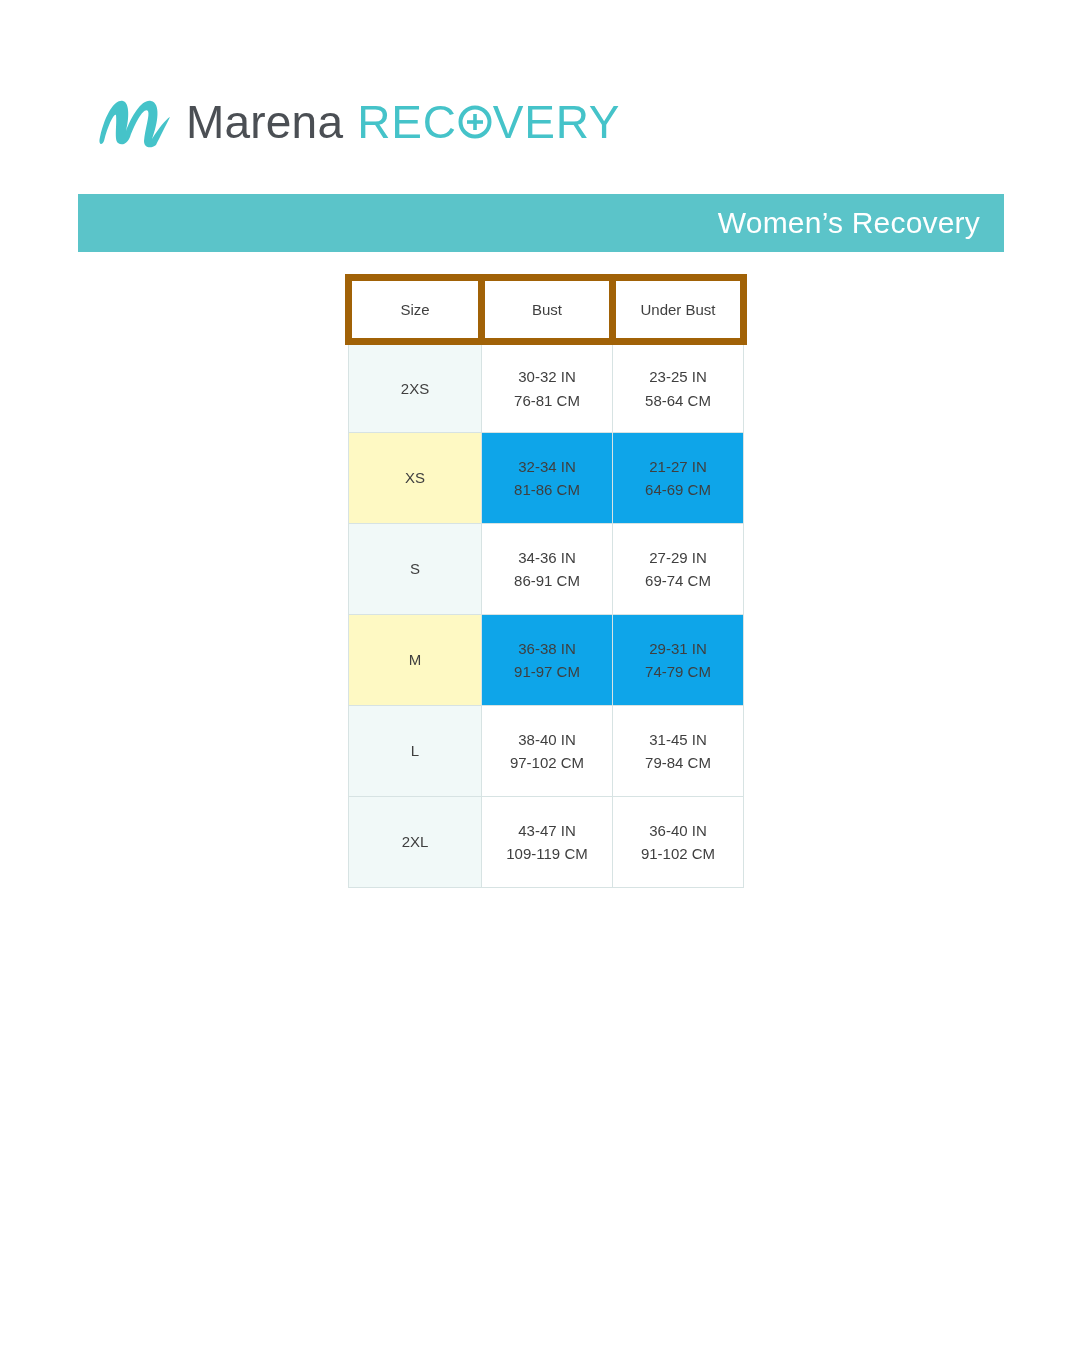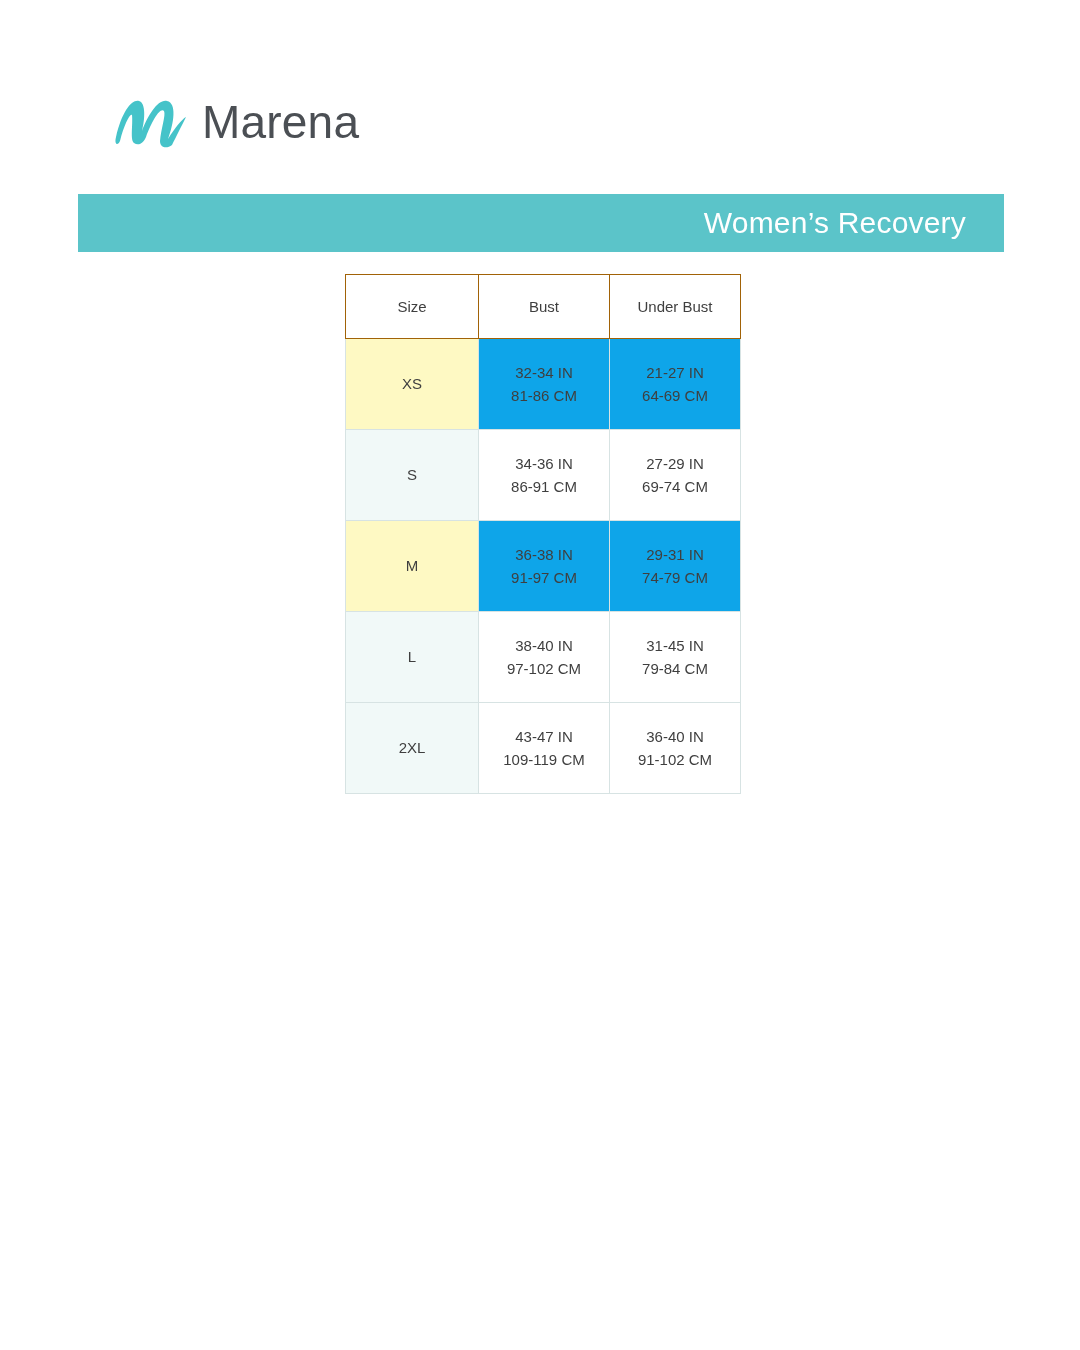--- a/index.html
+++ b/index.html
@@ -15,21 +15,21 @@
     position: relative;
     width: 1080px;
     height: 1350px;
     background: #ffffff;
     overflow: hidden;
   }
 
   
   .logo-row {
     position: absolute;
-    left: 112px;
+    left: 96px;
     top: 86px;
     display: flex;
     align-items: center;
     height: 72px;
   }
   .logo-mark {
     width: 76px;
     height: 58px;
     margin-right: 14px;
     display: block;
@@ -70,21 +70,21 @@
     height: 58px;
     background: #5bc4c9;
     display: flex;
     align-items: center;
     justify-content: flex-end;
   }
   .banner-title {
     color: #ffffff;
     font-size: 30px;
     font-weight: 400;
-    padding-right: 38px;
+    padding-right: 24px;
     letter-spacing: 0.2px;
   }
 
   
   .size-table {
     position: absolute;
     left: 345px;
     top: 274px;
     width: 395px;
     border-collapse: collapse;
@@ -93,21 +93,21 @@
   .size-table col.c1 { width: 133px; }
   .size-table col.c2 { width: 131px; }
   .size-table col.c3 { width: 131px; }
 
   .size-table th {
     height: 64px;
     font-size: 15px;
     font-weight: 400;
     color: #3f3f3f;
     background: #ffffff;
-    border: 1px solid #a16207;
+    border: 7px solid #a16207;
     text-align: center;
     vertical-align: middle;
   }
   .size-table td {
     height: 91px;
     font-size: 15px;
     color: #3f3f3f;
     border: 1px solid #d7e3e3;
     text-align: center;
     vertical-align: middle;
@@ -130,40 +130,62 @@
 
 <div class="page">
 
   <div class="logo-row">
     <span class="logo-mark">
       <svg class="logo-mark" viewBox="0 0 76 58" xmlns="http://www.w3.org/2000/svg" aria-hidden="true">
         <path d="M4 44 C10 18, 20 6, 27 8 C34 10, 33 26, 30 38 C36 22, 46 6, 55 8 C65 10, 62 30, 56 46 C62 36, 70 26, 74 24 C70 32, 64 44, 60 52 C55 56, 48 55, 48 48 C49 36, 54 22, 52 18 C48 14, 40 28, 34 44 C31 51, 26 53, 22 50 C18 47, 21 32, 20 22 C18 20, 12 32, 8 48 C6 53, 2 52, 4 44 Z" fill="#45c3c9"></path>
       </svg>
     </span>
     <span class="logo-word">Marena</span>
+    <span class="logo-word2">
+      <span>REC</span>
+      <span class="cross-o">
+        <svg width="34" height="34" viewBox="0 0 34 34" xmlns="http://www.w3.org/2000/svg" aria-hidden="true">
+          <circle cx="17" cy="17" r="14.5" fill="none" stroke="#45c3c9" stroke-width="4"></circle>
+          <rect x="15.2" y="9" width="3.6" height="16" fill="#45c3c9"></rect>
+          <rect x="9" y="15.2" width="16" height="3.6" fill="#45c3c9"></rect>
+        </svg>
+      </span>
+      <span>VERY</span>
+    </span>
   </div>
 
   <div class="banner">
     <span class="banner-title">Women’s Recovery</span>
   </div>
 
   <table class="size-table">
     <colgroup>
         <col class="c1">
         <col class="c2">
         <col class="c3">
       </colgroup>
     <thead>
       <tr>
         <th>Size</th>
         <th>Bust</th>
         <th>Under Bust</th>
       </tr>
     </thead>
     <tbody>
+      <tr>
+        <td class="size-cell">2XS</td>
+        <td>
+          <span class="cell-line">30-32 IN</span>
+          <span class="cell-line">76-81 CM</span>
+        </td>
+        <td>
+          <span class="cell-line">23-25 IN</span>
+          <span class="cell-line">58-64 CM</span>
+        </td>
+      </tr>
       <tr class="alt">
         <td class="size-cell">XS</td>
         <td>
           <span class="cell-line">32-34 IN</span>
           <span class="cell-line">81-86 CM</span>
         </td>
         <td>
           <span class="cell-line">21-27 IN</span>
           <span class="cell-line">64-69 CM</span>
         </td>

